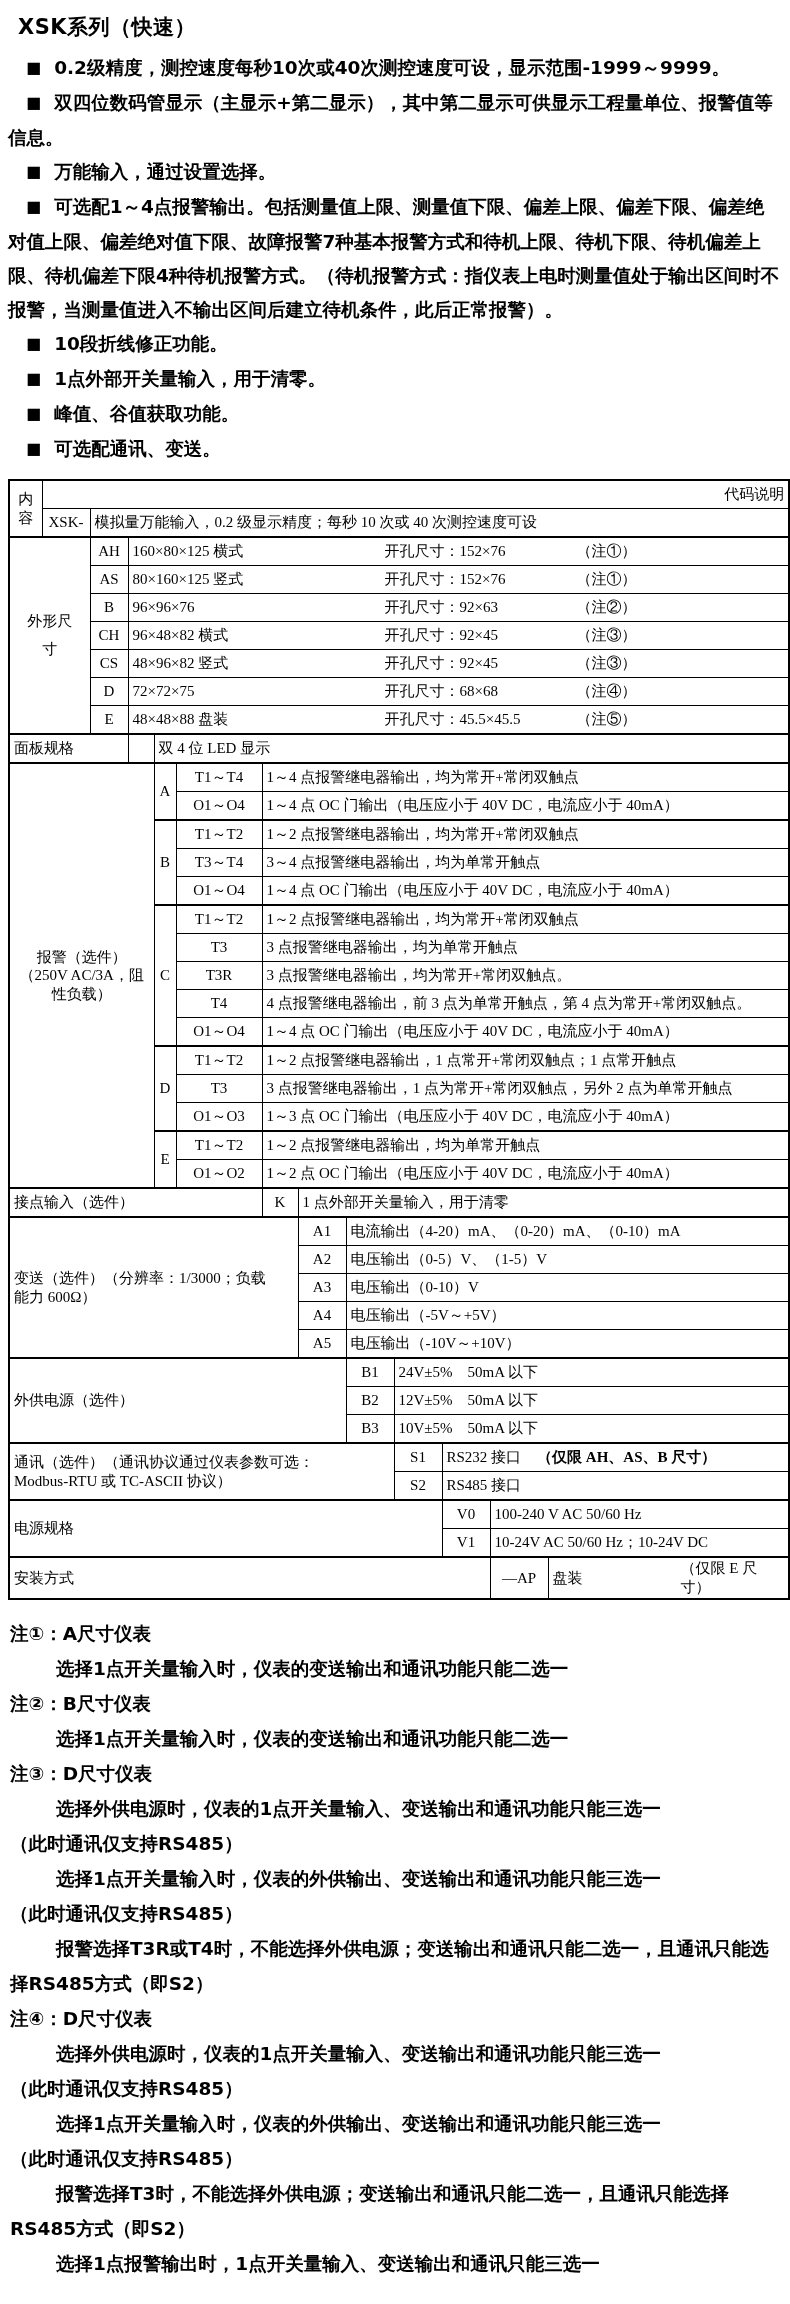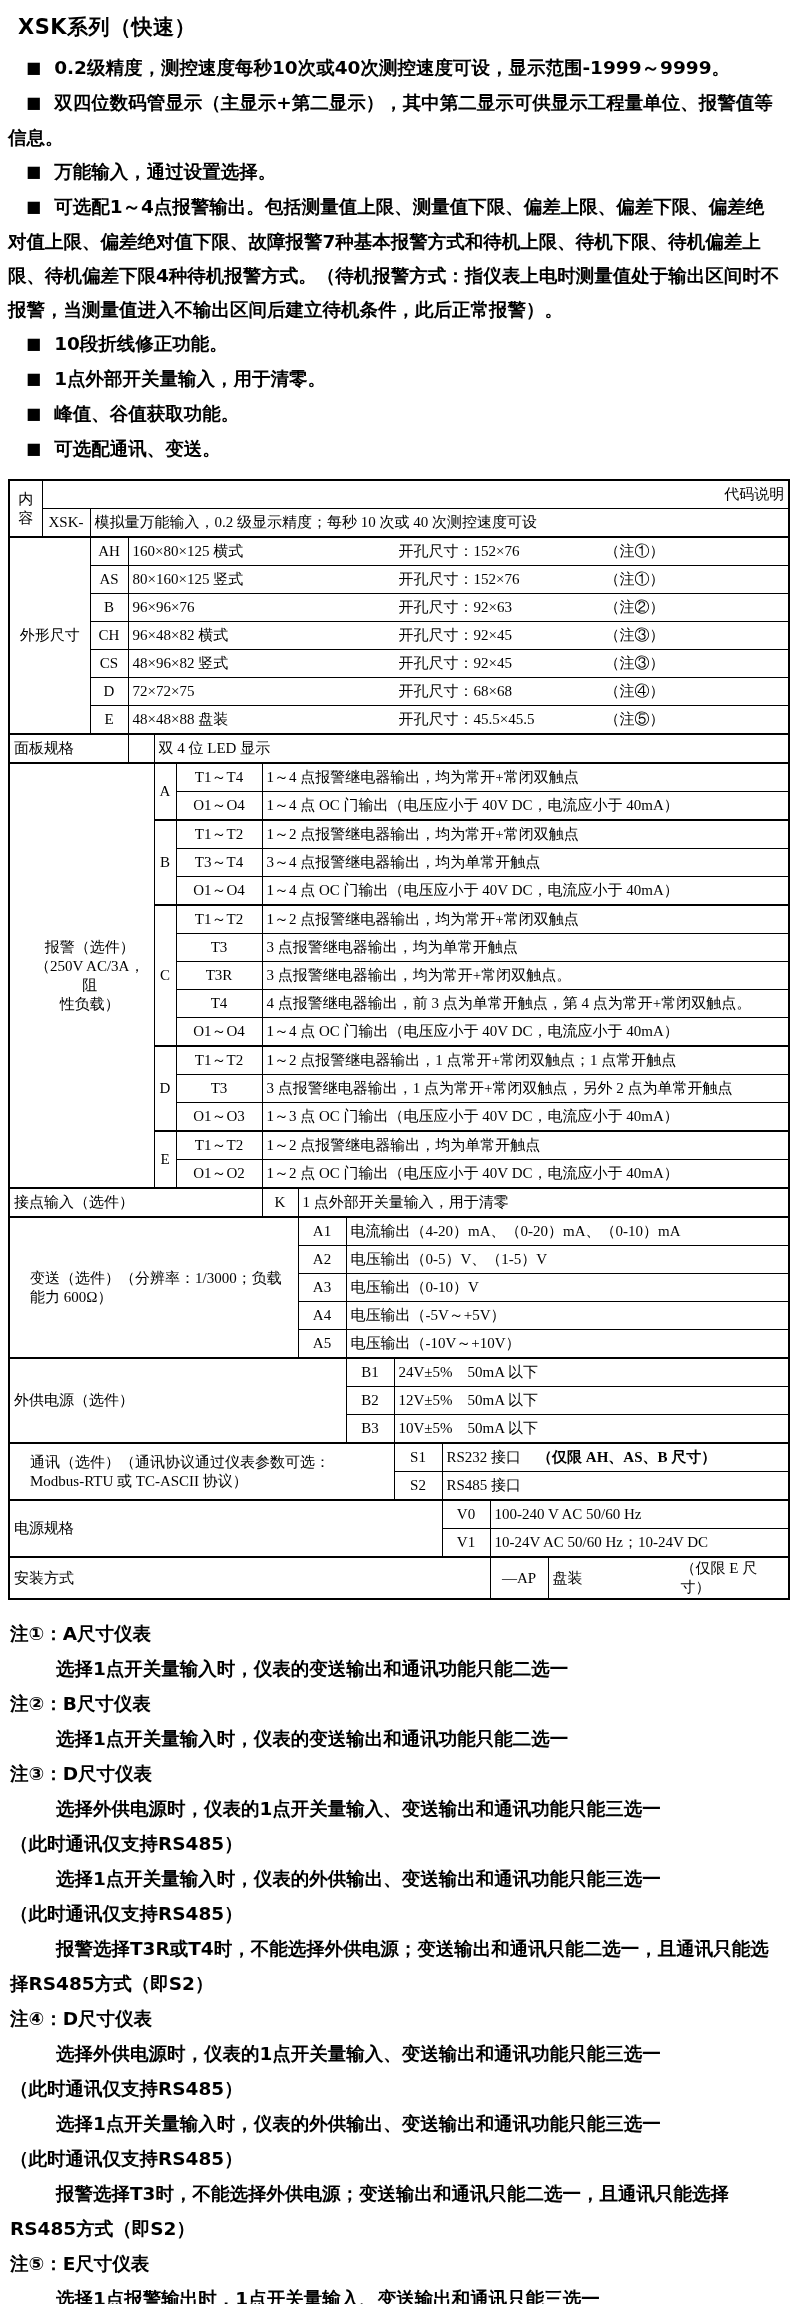--- a/index.html
+++ b/index.html
@@ -35,29 +35,29 @@
     height:25px;padding:1px 4px;
     overflow:hidden;vertical-align:middle;
     line-height:1.25;
   }
   table.codes{border:2px solid #000;}
   tr.sec > td{border-top-width:2px;}
   td.code{text-align:center;padding:1px 1px;}
   td.lbl{padding-left:10px;font-family:Liberation Serif, serif;}
   td.lbl-c{text-align:center;padding:1px 2px;}
   td.desc{padding-left:12px;}
-  .dim-flex{display:flex;align-items:flex-end;gap:14px;}
+  .dim-flex{display:flex;align-items:flex-end;}
   .dim-size{flex:0 0 252px;}
   .dim-hole{flex:0 0 192px;}
   .dim-note{flex:1;}
   .mount-flex{display:flex;align-items:center;}
   .mount-name{flex:0 0 128px;}
   .v-label{line-height:1.85;}
   .bold-note{font-weight:bold;margin-left:16px;}
-  .lbl-line{display:block;margin-left:16px;}
+  .lbl-line{display:block;}
 
   
   .notes{margin:16px 4px 0 4px;
     font-family:"DejaVu Sans","Liberation Sans",sans-serif;
     font-weight:bold;font-size:18.5px;line-height:35px;}
   .note-head{margin:0;}
   .note-line{margin:0;}
   .note-line.ind{text-indent:46px;}
 </style>
 </head>
@@ -99,21 +99,21 @@
         <tr>
       <td rowspan="2" class="lbl-c v-label">内容</td>
       <td colspan="12" style="text-align:right">代码说明</td>
     </tr>
     <tr>
       <td class="code">XSK-</td>
       <td colspan="11" class="desc">模拟量万能输入，0.2 级显示精度；每秒 10 次或 40 次测控速度可设</td>
     </tr>
 
     <tr class="sec">
-      <td colspan="2" rowspan="7" class="lbl-c" style="padding:1px 4px;"><span class="v-label">外形尺寸</span></td>
+      <td colspan="2" rowspan="7" class="lbl-c" style="padding:1px 12px;"><span class="v-label">外形尺寸</span></td>
       <td class="code">AH</td>
       <td colspan="10" class="desc">
             <span class="dim-flex">
               <span class="dim-size">160×80×125 横式</span>
               <span class="dim-hole">开孔尺寸：152×76</span>
               <span class="dim-note">（注①）</span>
             </span>
           </td>
     </tr>
     <tr>
@@ -349,18 +349,17 @@
     <p class="note-line">（此时通讯仅支持RS485）</p>
     <p class="note-line ind">报警选择T3R或T4时，不能选择外供电源；变送输出和通讯只能二选一，且通讯只能选择RS485方式（即S2）</p>
 
     <p class="note-head">注④：D尺寸仪表</p>
     <p class="note-line ind">选择外供电源时，仪表的1点开关量输入、变送输出和通讯功能只能三选一</p>
     <p class="note-line">（此时通讯仅支持RS485）</p>
     <p class="note-line ind">选择1点开关量输入时，仪表的外供输出、变送输出和通讯功能只能三选一</p>
     <p class="note-line">（此时通讯仅支持RS485）</p>
     <p class="note-line ind">报警选择T3时，不能选择外供电源；变送输出和通讯只能二选一，且通讯只能选择RS485方式（即S2）</p>
 
-    <p class="note-head">注⑤：E尺寸仪表</p>
     <p class="note-line ind">选择1点报警输出时，1点开关量输入、变送输出和通讯只能三选一</p>
 
   </div>
 
 </div>
 
 </body></html>

